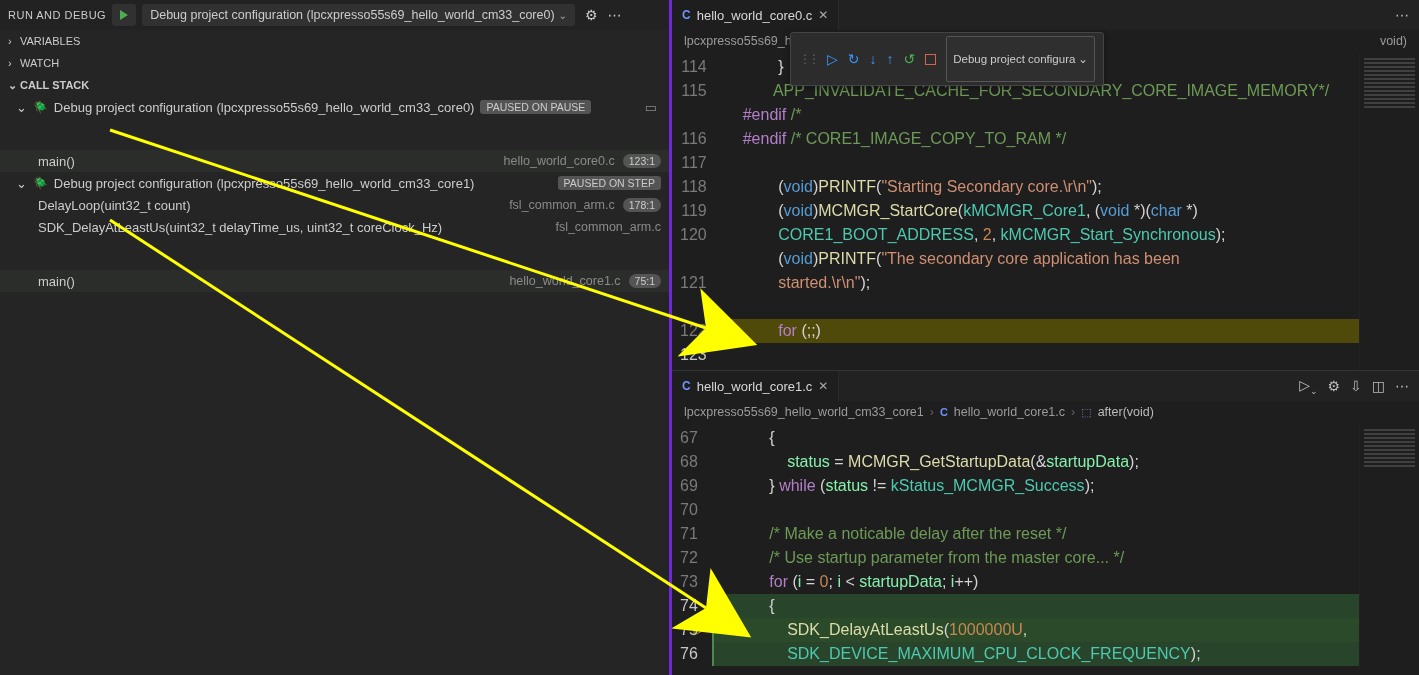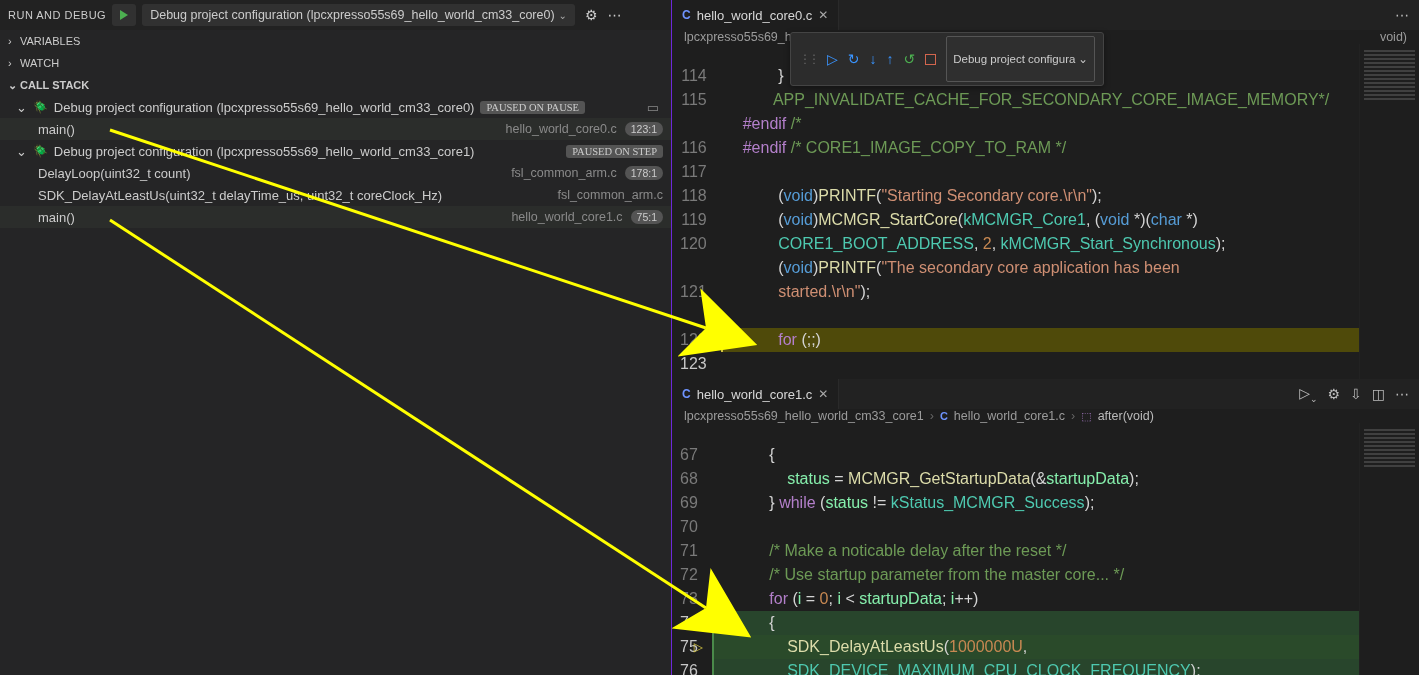--- a/index.html
+++ b/index.html
@@ -1,35 +1,35 @@
 <!DOCTYPE html>
 <html><head>
 <meta charset="utf-8">
 <style>
 * { margin:0; padding:0; box-sizing:border-box; font-family:"Segoe UI",Arial,sans-serif; }
 body { background:#1e1e1e; color:#ccc; width:1419px; height:675px; overflow:hidden; position:relative; }
 .root { display:flex; width:100%; height:100%; }
-.left-panel { width:672px; background:#252526; display:flex; flex-direction:column; border-right:1px solid #6d28d9; }
+.left-panel { width:672px; background:#252526; display:flex; flex-direction:column; border-right:3px solid #6d28d9; }
 .ld-header { display:flex; align-items:center; height:30px; background:#222; padding:0 8px; gap:6px; }
 .ld-title { font-size:11px; color:#ccc; letter-spacing:0.5px; }
 .ld-play { display:flex; align-items:center; justify-content:center; width:24px; height:22px; background:#313131; border-radius:3px; }
 .play-tri { width:0; height:0; border-left:8px solid #4caf50; border-top:5px solid transparent; border-bottom:5px solid transparent; }
 .ld-config { font-size:12.5px; color:#ccc; background:#313131; padding:2px 8px; border-radius:3px; display:flex; align-items:center; gap:4px; height:22px; }
 .ld-chev { font-size:10px; color:#aaa; }
 .ld-gear { color:#ccc; font-size:14px; margin-left:4px; }
 .ld-more { color:#ccc; font-size:14px; margin-left:4px; letter-spacing:1px; }
 .section-hdr { display:flex; align-items:center; height:22px; padding:0 4px 0 8px; font-size:11px; color:#ccc; cursor:pointer; background:#252526; }
 .section-hdr .chev { width:12px; display:inline-block; font-size:11px; }
 .section-hdr.bold { font-weight:600; }
 .cs-target { display:flex; align-items:center; height:22px; padding:0 8px 0 16px; gap:6px; font-size:13px; color:#ccc; justify-content:space-between; }
 .cs-left { display:flex; align-items:center; gap:6px; overflow:hidden; }
 .bug-ico { font-size:12px; color:#bbb; }
-.badge { font-size:10.5px; color:#ccc; background:#545454; border-radius:3px; padding:1px 6px; white-space:nowrap;font-family:Liberation Serif, serif; }
+.badge { font-size:10.5px; color:#ccc; background:#545454; border-radius:3px; padding:1px 6px; white-space:nowrap; }
 .frame-row { display:flex; align-items:center; height:22px; padding:0 8px 0 38px; font-size:13px; color:#ccc; justify-content:space-between; }
-.frame-row.sel { background:#2b2d2b; }
+.frame-row.sel { background:#2b2d2b;margin-top:32px; }
 .frame-file { color:#8a8a8a; font-size:12.5px; }
 .frame-right { display:flex; align-items:center; gap:8px; }
 .loc-badge { font-size:10.5px; background:#545454; color:#ccc; border-radius:8px; padding:1px 6px; }
 .bar-ico { color:#888; font-size:13px; margin-left:auto; padding-right:4px; }
 
 .right-panel { flex:1 1 auto; display:flex; flex-direction:column; background:#1e1e1e; }
 .tab-row { display:flex; align-items:center; height:30px; background:#222; position:relative; }
 .tab { display:flex; align-items:center; gap:6px; padding:0 10px; height:30px; background:#1e1e1e; border-right:1px solid #2a2a2a; font-size:13px; color:#d7d7d7; }
 .tab .c-ico { color:#6f94ff; font-weight:600; font-size:12px; }
 .tab .close { color:#aaa; font-size:12px; }
@@ -61,21 +61,21 @@
 .tk-y { color:#dcdcaa; } 
 .tk-s { color:#cf8f73; } 
 .tk-b { color:#569cd6; } 
 .tk-c { color:#4ec9b0; } 
 .tk-o { color:#c78852; } 
 .tk-v { color:#86efac; } 
 .tk-w { color:#d4d4d4; }
 .minimap { width:60px; background:#1e1e1e; border-left:1px solid #222; position:relative; }
 .minimap .mm-bar { position:absolute; left:4px; right:4px; height:2px; opacity:0.35; }
 .editor-wrap { display:flex; flex:0 0 auto; }
-.editor-body { display:flex; flex:1 1 auto;margin-top:17px; }
+.editor-body { display:flex; flex:1 1 auto; }
 .gutter-indicator { position:absolute; left:-18px; color:#d0c040; font-size:12px; }
 .split-bar { height:1px; background:#333; }
 
 .arrow-svg { position:absolute; left:0; top:0; pointer-events:none; z-index:50; }
 </style>
 </head>
 <body>
 
 <div class="root">
 

